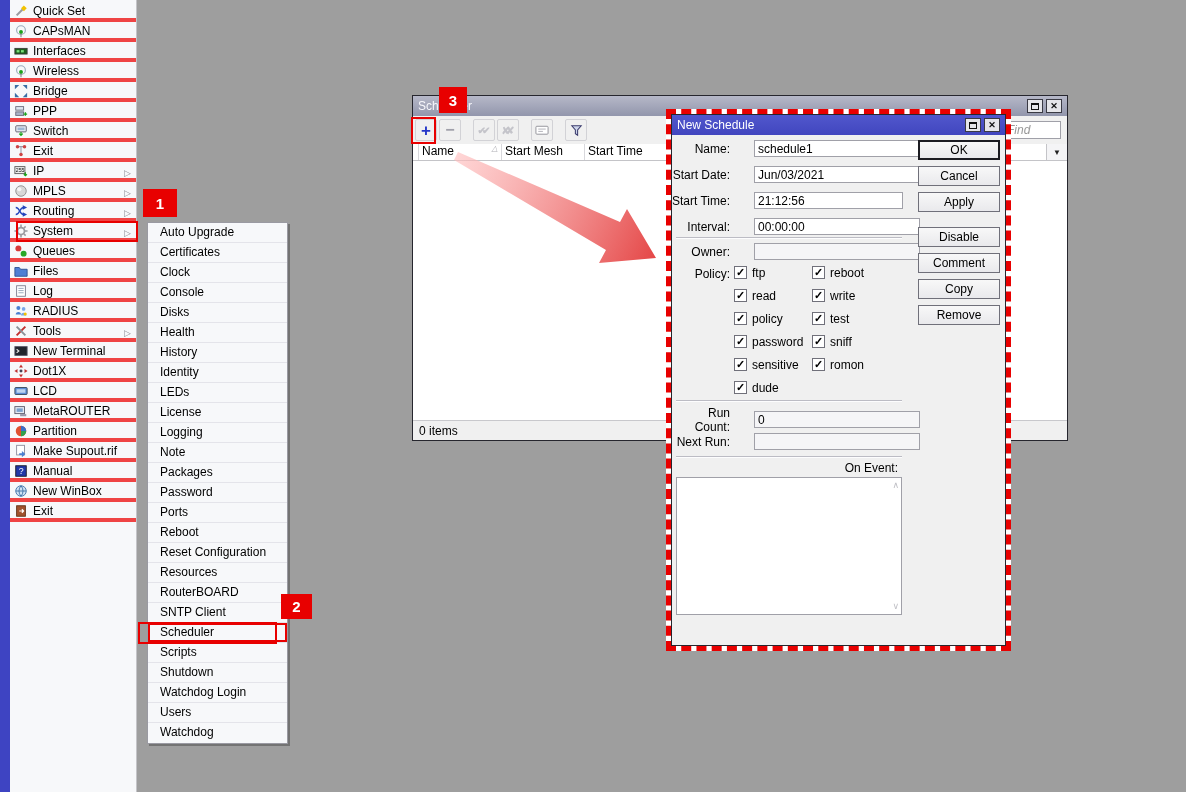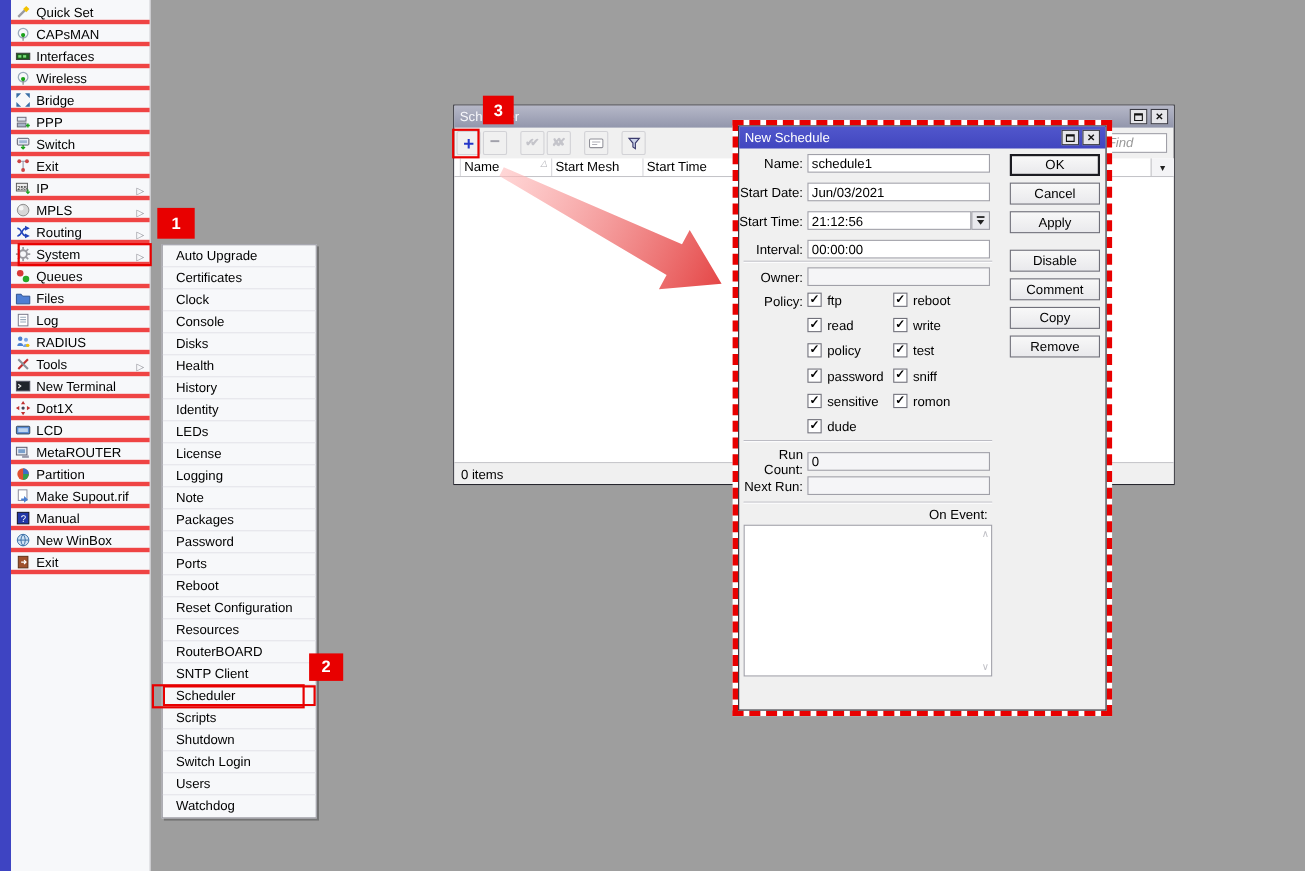--- a/index.html
+++ b/index.html
@@ -55,21 +55,21 @@
            display:flex;align-items:center;padding:0 6px;}
   
   .arrow-svg{position:absolute;left:440px;top:145px;z-index:4;pointer-events:none;}
   
   .annot-dialog{position:absolute;left:666px;top:109px;width:345px;height:542px;
                 border:5px dashed #e80000;background:#fff;z-index:5;}
   .dialog{position:absolute;inset:0;background:#f0f0f0;border:1px solid #26262e;}
   .dlg-title{position:absolute;left:0;top:0;right:0;height:20px;
              background:linear-gradient(#5157cc,#4146bf);color:#fff;display:flex;align-items:center;padding:0 5px;}
   .dlg-title .t{flex:1;}
-  .drow{position:absolute;left:0;height:17px;display:flex;align-items:center;}
+  .drow{position:absolute;left:0;height:17px;display:flex;align-items:center;gap:20px;}
   .flabel{width:58px;text-align:right;margin-right:4px;flex:0 0 58px;}
   .fin{width:166px;height:17px;border:1px solid #a0a0a8;background:#fff;
        font:12px "Liberation Sans",sans-serif;padding:0 3px;}
   .fin.short{width:149px;}
   .fin.ro{background:#f5f5f7;}
   .spin{width:17px;height:17px;border:1px solid #a0a0a8;background:#e9e9ed;padding:0;
         display:flex;align-items:center;justify-content:center;}
   .sep{position:absolute;left:4px;width:226px;height:2px;border-top:1px solid #bcbcc4;border-bottom:1px solid #fdfdfe;}
   .pcol{position:absolute;display:flex;flex-direction:column;gap:8px;}
   .cbrow{display:flex;align-items:center;height:15px;cursor:default;}
@@ -406,21 +406,21 @@
         <div class="menu-row">Password</div>
         <div class="menu-row">Ports</div>
         <div class="menu-row">Reboot</div>
         <div class="menu-row">Reset Configuration</div>
         <div class="menu-row">Resources</div>
         <div class="menu-row">RouterBOARD</div>
         <div class="menu-row">SNTP Client</div>
         <div class="menu-row hl">Scheduler</div>
         <div class="menu-row">Scripts</div>
         <div class="menu-row">Shutdown</div>
-        <div class="menu-row">Switch Login</div>
+        <div class="menu-row">Watchdog Login</div>
         <div class="menu-row">Users</div>
         <div class="menu-row">Watchdog</div>
       </div>
   </div>
 
   <div class="win">
     <div class="win-title">
       <span class="t">Scheduler</span>
       <button class="wbtn">
           <span class="sq"></span>

